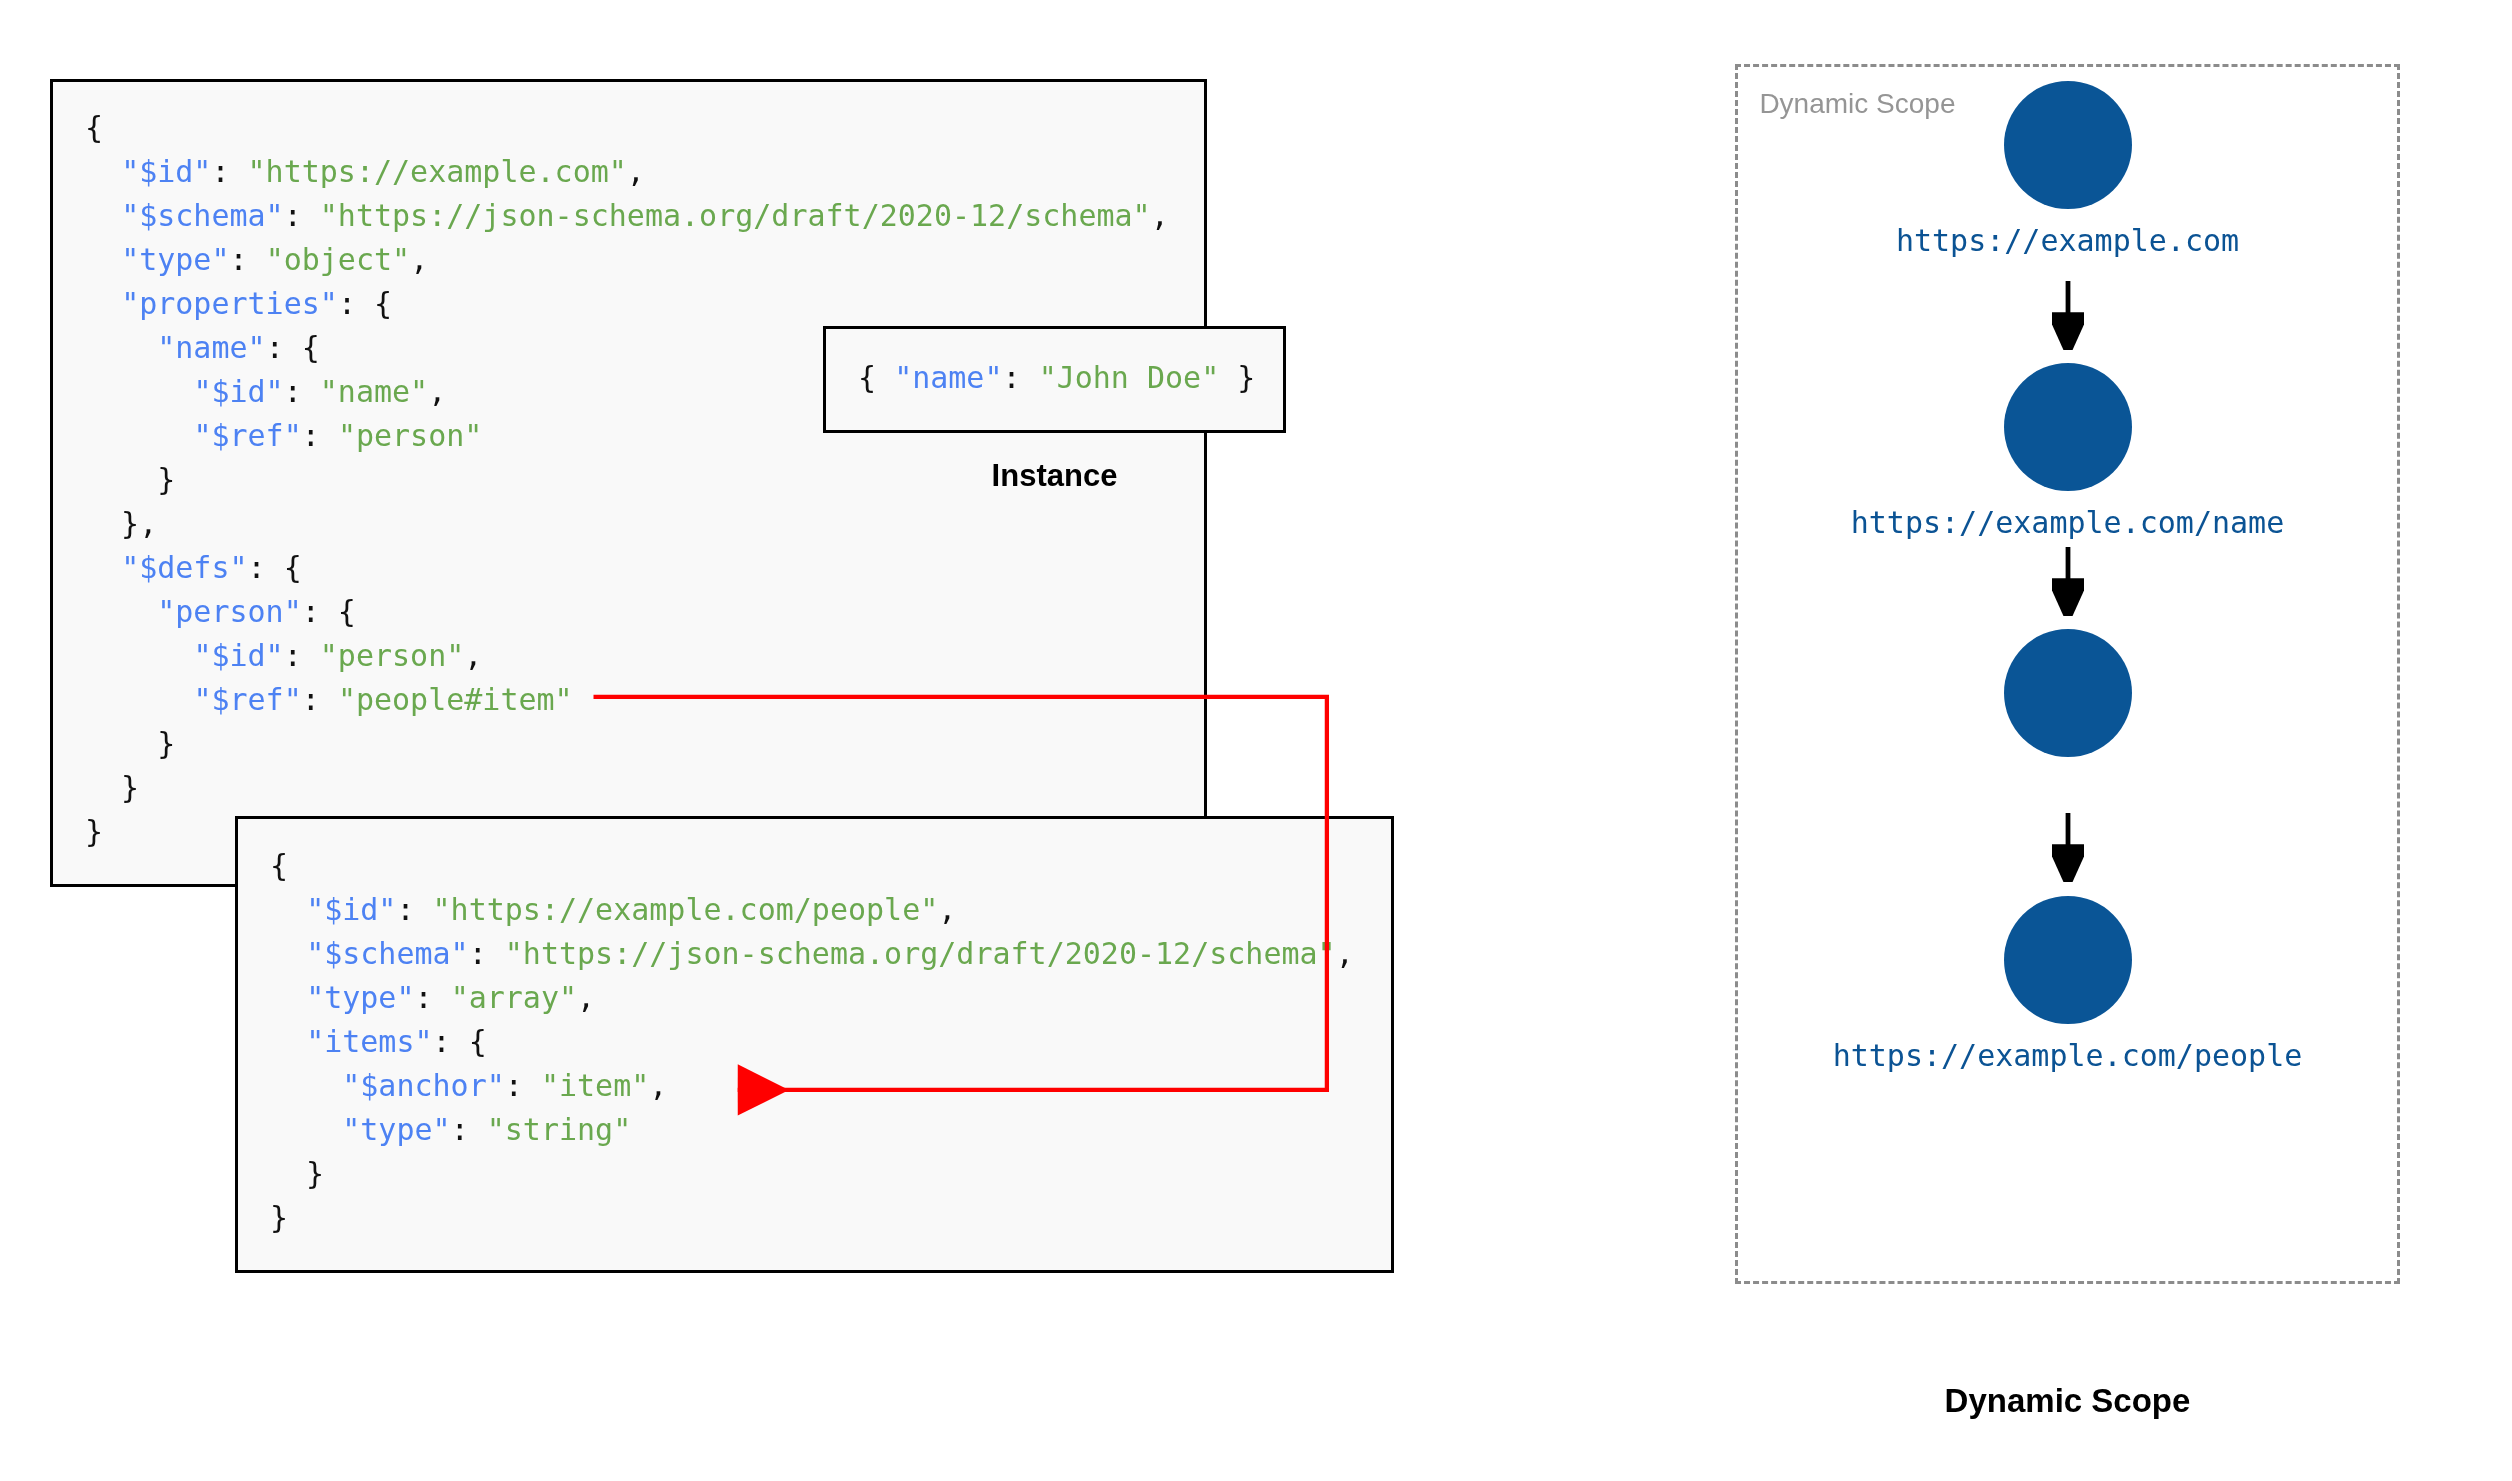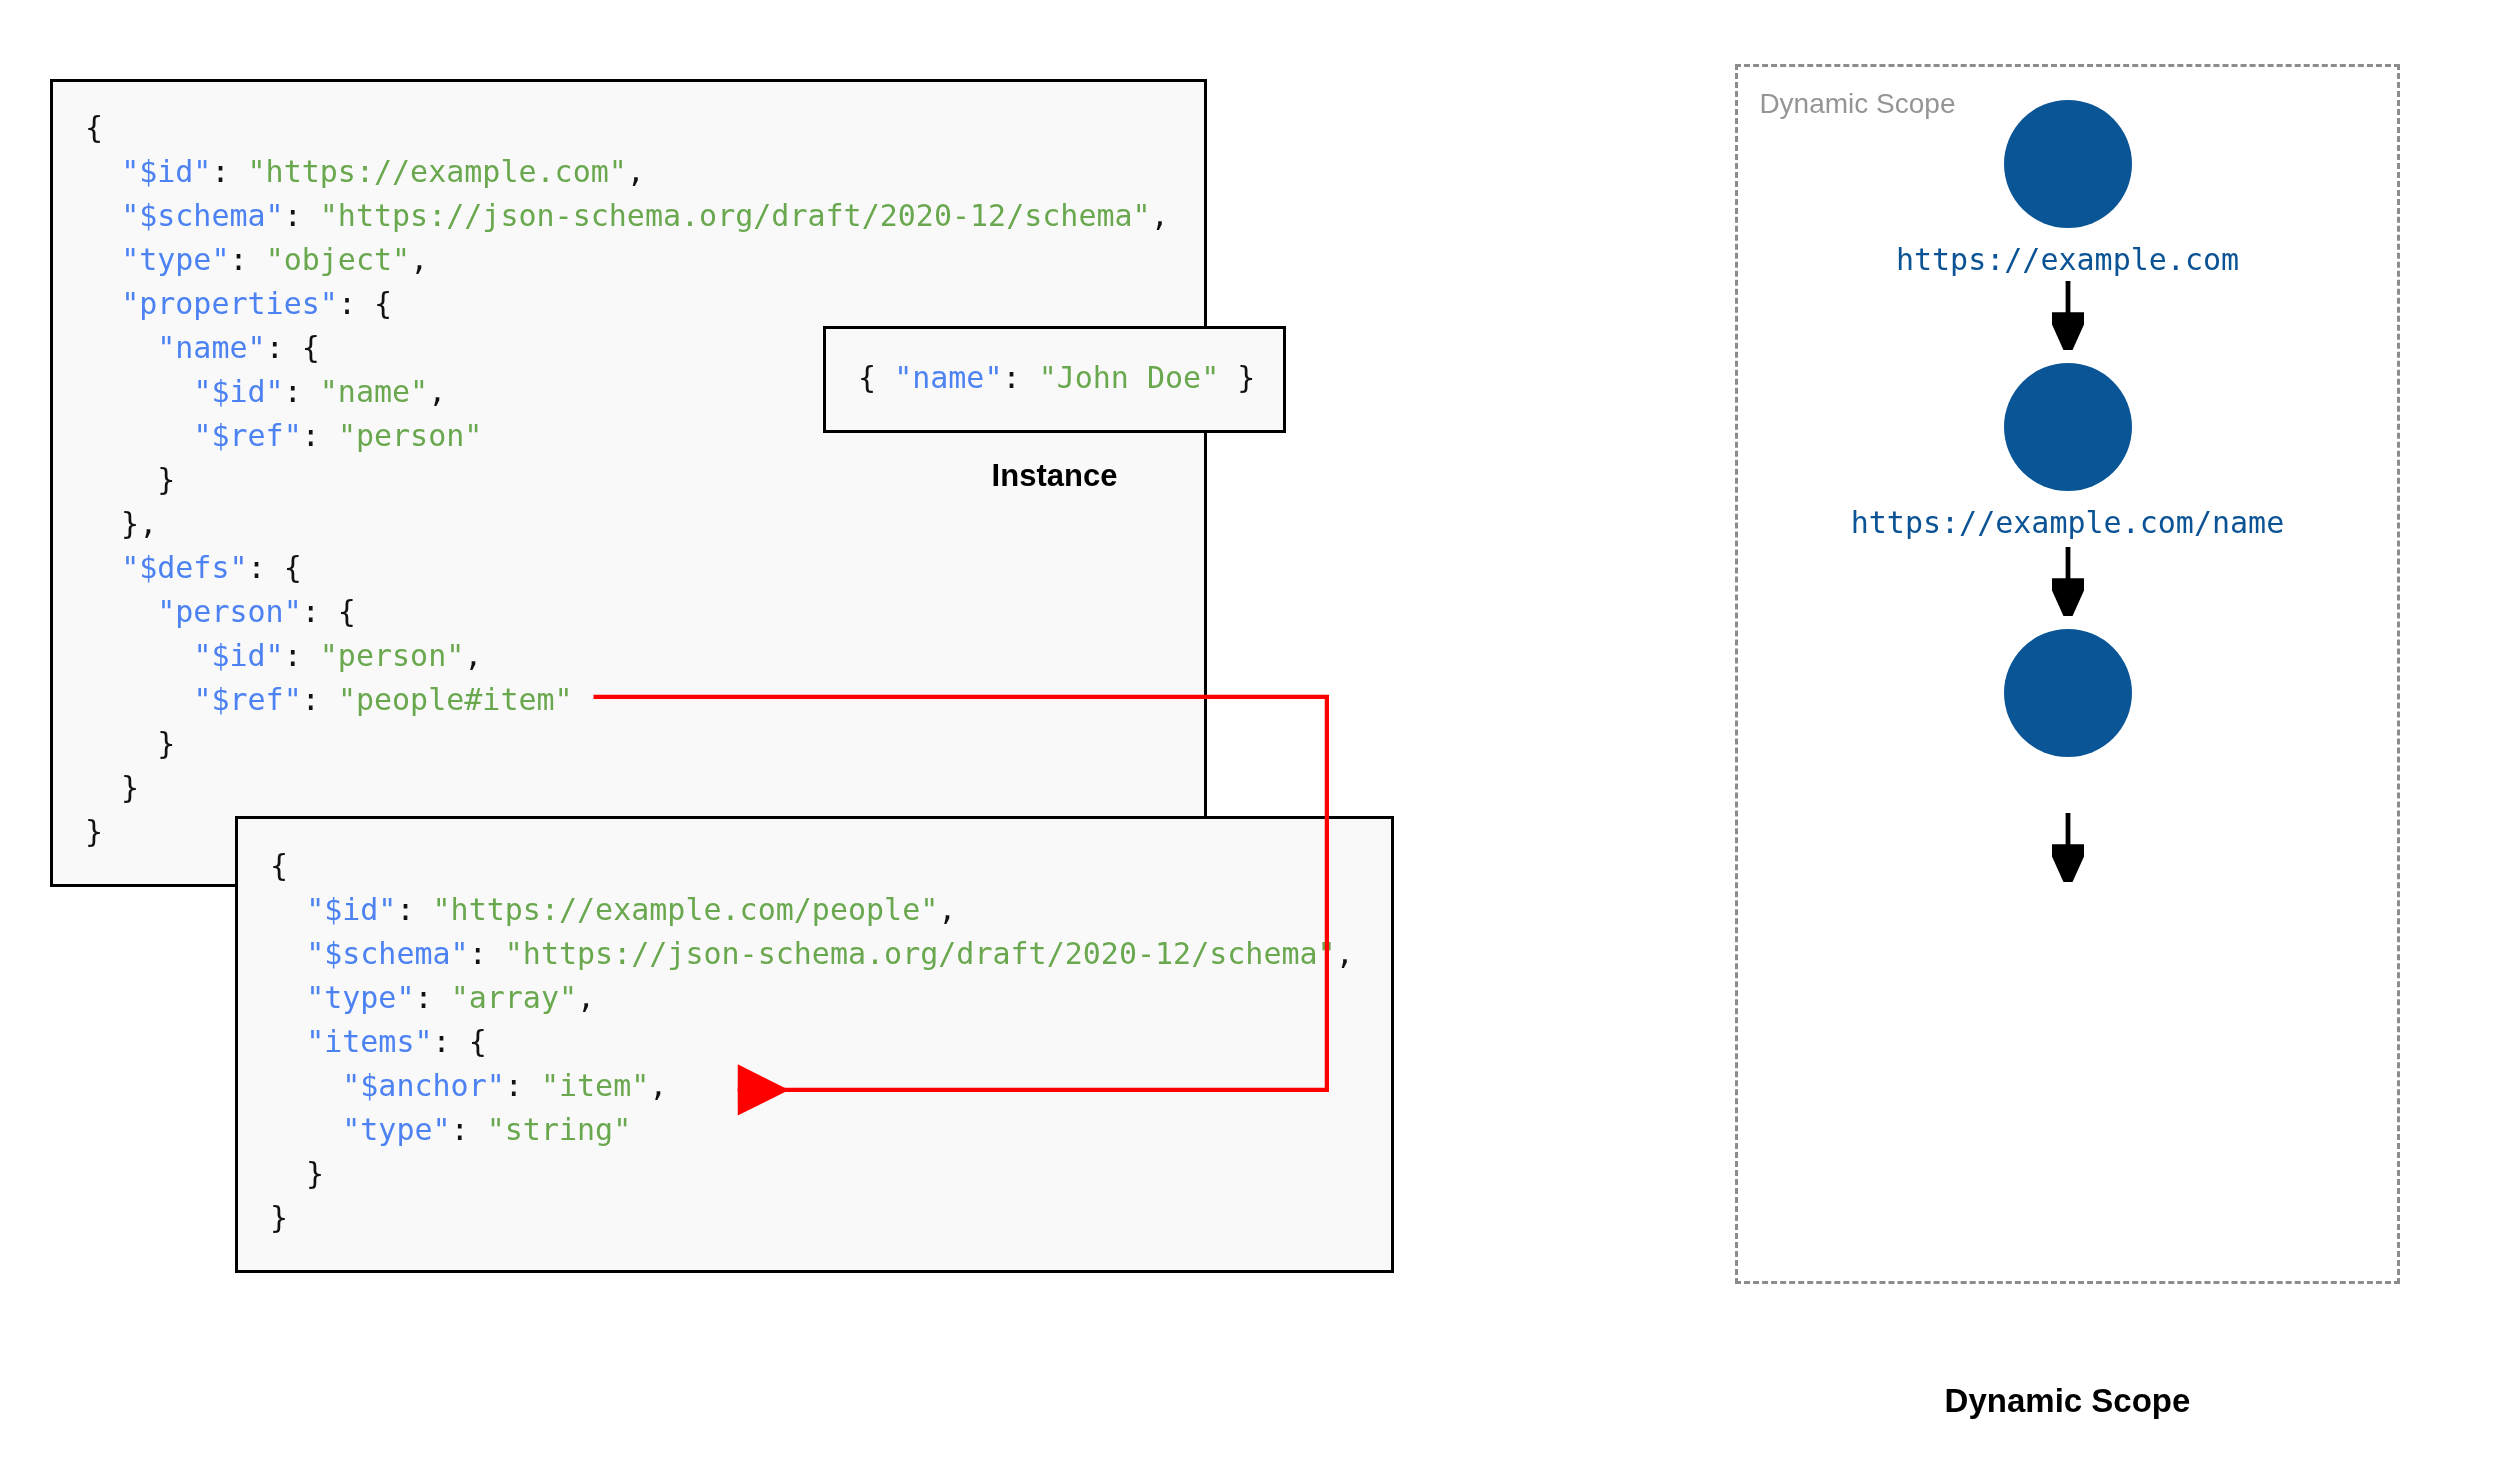--- a/index.html
+++ b/index.html
@@ -223,21 +223,21 @@
         <path d="M12,0 L12,12 L0,6 z" fill="#ff0000"></path>
       </marker>
     </defs>
     <path d="M 30 24 L 1403 24 L 1403 760 L 300 760" fill="none" stroke="#ff0000" stroke-width="8" marker-end="url(#redhead)"></path>
   </svg>
 
 
   <div id="dynamic-scope-panel">
     <div id="dynamic-scope-label">Dynamic Scope</div>
 
-    <div class="scope-node" style="top:33px;">
+    <div class="scope-node" style="top:14px;">
       <div class="scope-circle"></div>
       <div class="scope-uri">https://example.com</div>
     </div>
     <div class="scope-arrow" style="top:214px;">
       <svg width="32" height="69" viewBox="0 0 60 130" xmlns="http://www.w3.org/2000/svg">
         <defs>
           <marker id="blkhead0" markerWidth="10" markerHeight="9" refX="4" refY="4.5" orient="auto" markerUnits="strokeWidth">
             <path d="M0,0 L10,4.5 L0,9 z" fill="#000000"></path>
           </marker>
         </defs>
@@ -267,18 +267,22 @@
       <svg width="32" height="69" viewBox="0 0 60 130" xmlns="http://www.w3.org/2000/svg">
         <defs>
           <marker id="blkhead2" markerWidth="10" markerHeight="9" refX="4" refY="4.5" orient="auto" markerUnits="strokeWidth">
             <path d="M0,0 L10,4.5 L0,9 z" fill="#000000"></path>
           </marker>
         </defs>
         <line x1="30" y1="0" x2="30" y2="95" stroke="#000000" stroke-width="9" marker-end="url(#blkhead2)"></line>
       </svg>
     </div>
 
+    <div class="scope-node" style="top:829px;">
+      <div class="scope-circle"></div>
+      <div class="scope-uri">https://example.com/people</div>
+    </div>
   </div>
 
   <div id="dynamic-scope-caption">Dynamic Scope</div>
 
 </div>
 
 
 </body></html>

